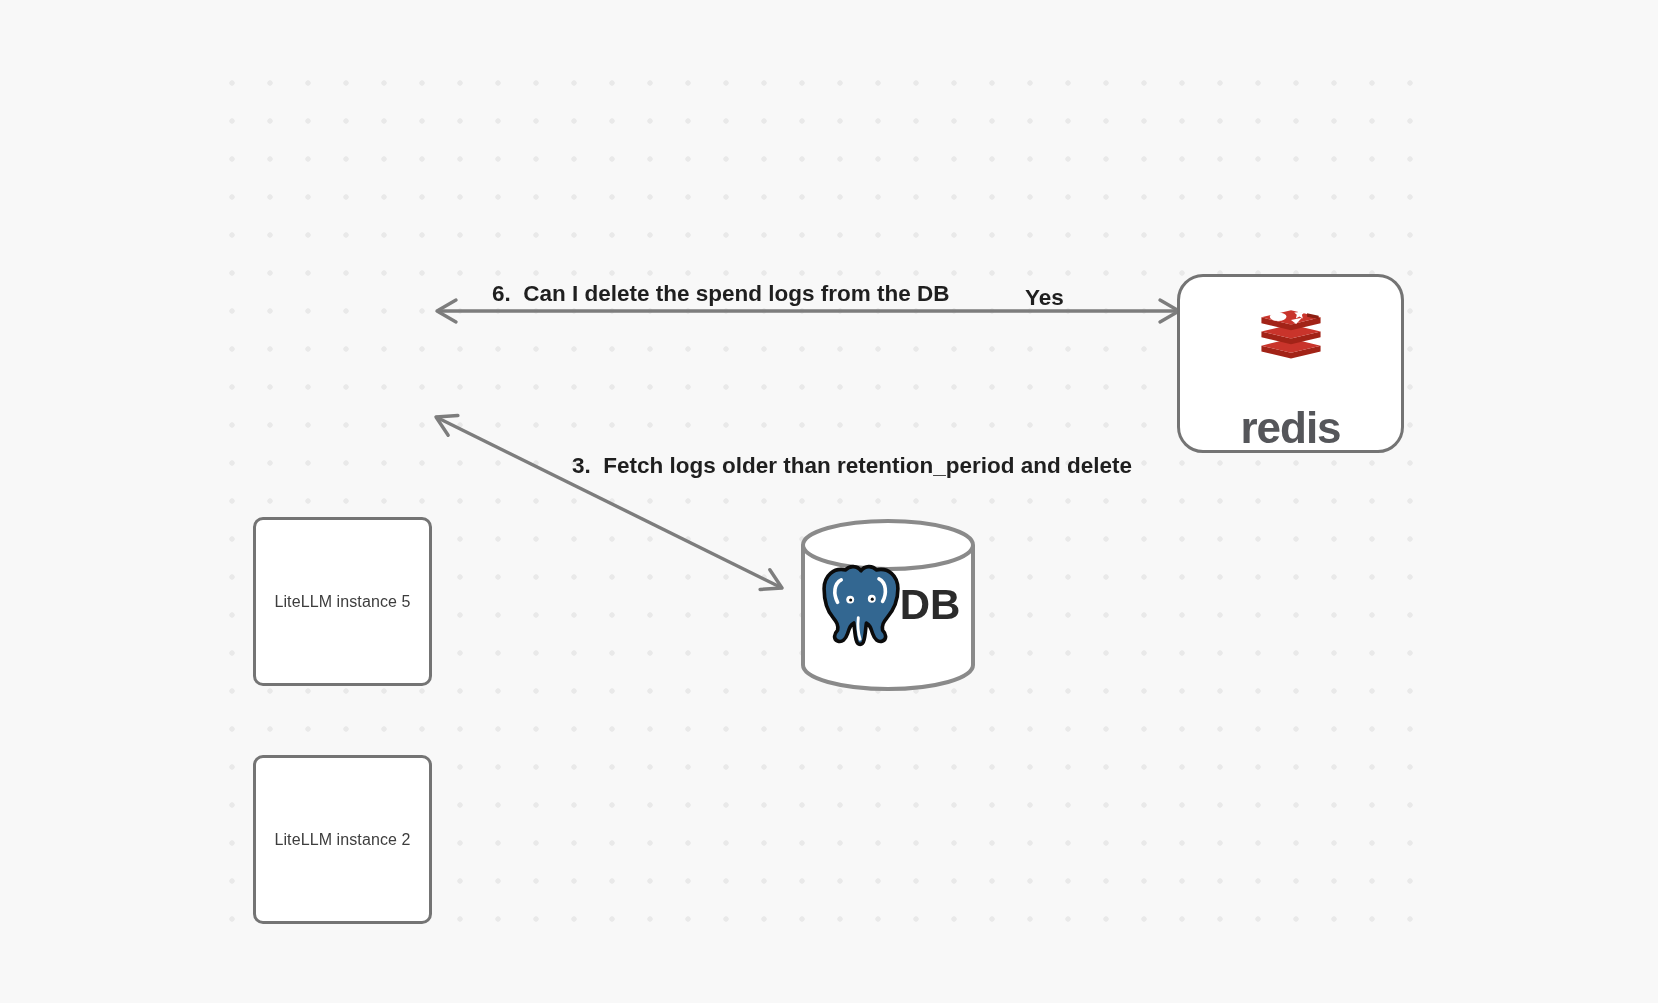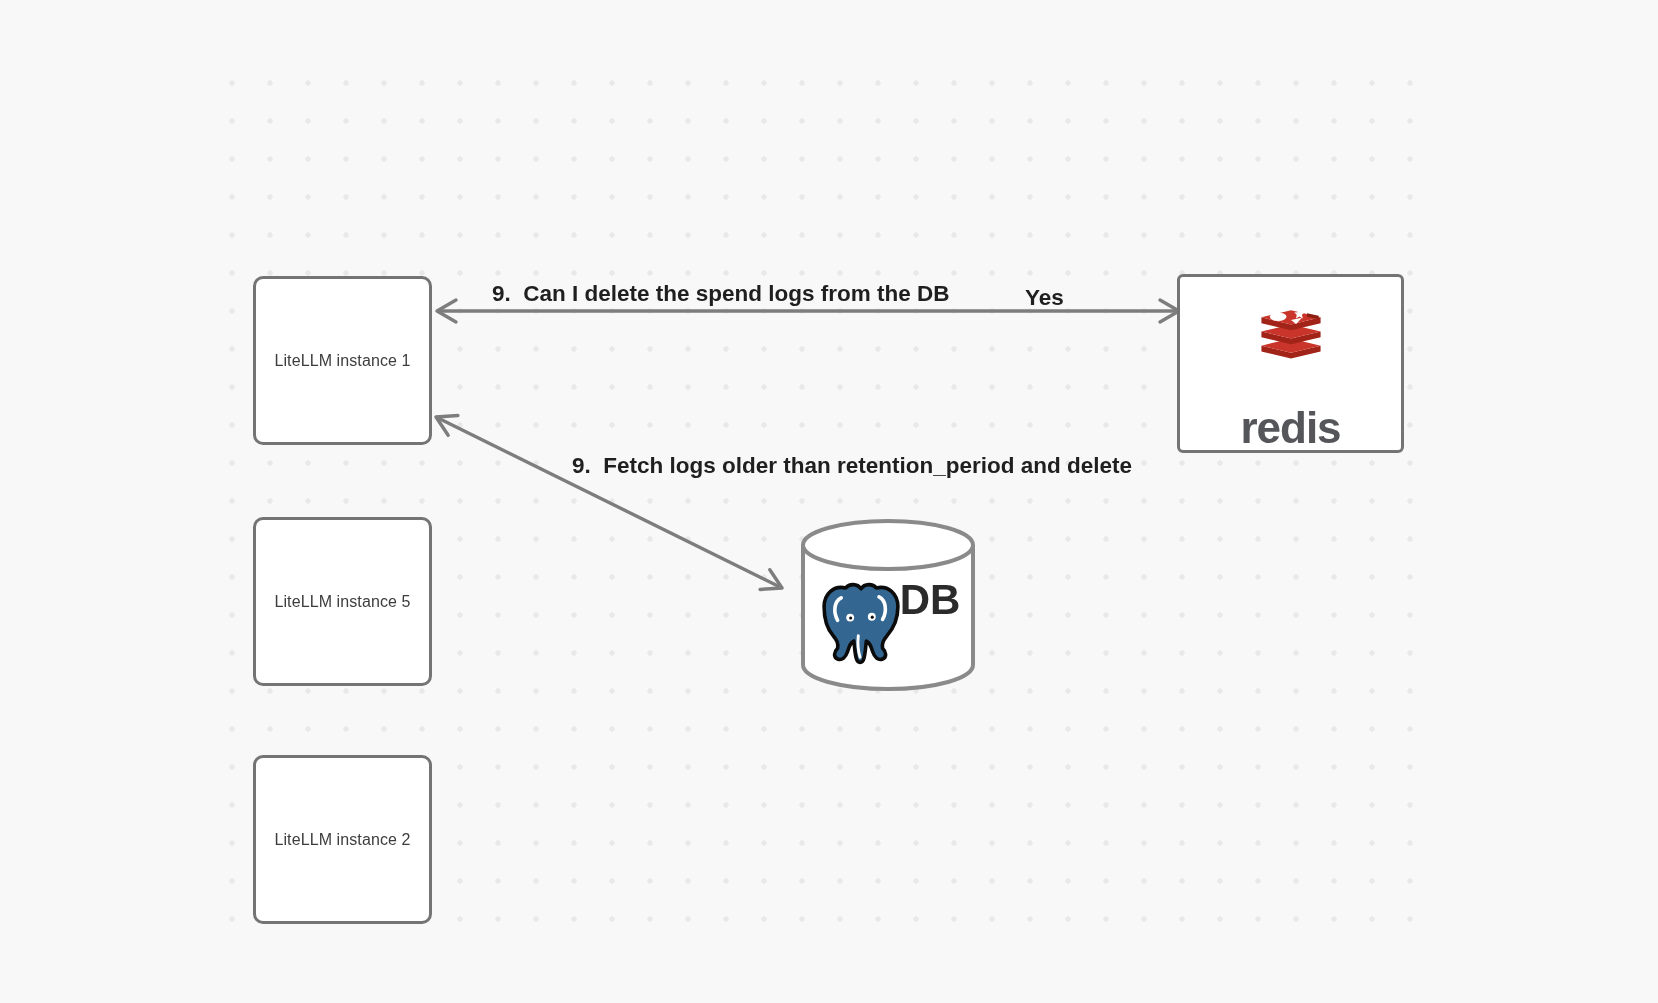--- a/index.html
+++ b/index.html
@@ -37,37 +37,37 @@
   }
   #inst1{left:253px;top:276px;}
   #inst2{left:253px;top:517px;}
   #inst3{left:253px;top:755px;}
   .redis-node{
     position:absolute;
     left:1177px;top:274px;width:227px;height:179px;
     box-sizing:border-box;
     background:#ffffff;
     border:3.5px solid var(--shape-border);
-    border-radius:6px;
+    border-radius:26px;
     display:flex;flex-direction:column;align-items:center;
     padding-top:32px;
     gap:40px;
   }
   .redis-wordmark{
     margin-top:3px;
     font-size:44px;font-weight:bold;color:#55565a;
     letter-spacing:-1px;line-height:1;
   }
   .db-node{
     position:absolute;left:799px;top:519px;width:178px;height:174px;
   }
   .db-cylinder{position:absolute;left:0;top:0;}
   .db-content{
-    position:absolute;left:0;top:60px;width:178px;height:92px;
-    display:flex;justify-content:center;
+    position:absolute;left:0;top:40px;width:178px;height:92px;
+    display:flex;align-items:center;justify-content:center;
   }
   .db-text{
     font-size:42px;font-weight:600;color:#2b2b2b;line-height:1;
     margin-left:-6px;
   }
   .edge-label{
     position:absolute;
     font-size:22.5px;font-weight:bold;color:#1f1f1f;
     white-space:pre;line-height:1.2;
   }
@@ -89,23 +89,20 @@
       </marker>
     </defs>
     <g>
       <line x1="437" y1="311" x2="1179" y2="311" stroke="#7d7d7d" stroke-width="3.4" marker-start="url(#ah)" marker-end="url(#ah)"></line>
     </g>
     <g>
       <line x1="436" y1="417" x2="782" y2="588" stroke="#7d7d7d" stroke-width="3.4" marker-start="url(#ah)" marker-end="url(#ah)"></line>
     </g>
   </svg>
 
-  <div class="node-box" id="inst1">
-    <span class="node-label">LiteLLM instance 1</span>
-  </div>
   <div class="node-box" id="inst2">
     <span class="node-label">LiteLLM instance 5</span>
   </div>
   <div class="node-box" id="inst3">
     <span class="node-label">LiteLLM instance 2</span>
   </div>
 
   <div class="redis-node">
     <svg width="88" height="74" viewBox="0 0 100 84">
 
@@ -139,17 +136,17 @@
         <path d="M47 62 C46 72 47 80 49 86" fill="none" stroke="#ffffff" stroke-width="3.2" stroke-linecap="round"></path>
         <circle cx="38" cy="42" r="4.4" fill="#ffffff"></circle>
         <circle cx="62" cy="41" r="4.4" fill="#ffffff"></circle>
         <circle cx="38.5" cy="42.5" r="1.7" fill="#0b0b0b"></circle>
         <circle cx="62.5" cy="41.5" r="1.7" fill="#0b0b0b"></circle>
       </svg>
       <span class="db-text">DB</span>
     </div>
   </div>
 
-  <div class="edge-label" id="edge1-label">9.  Can I delete the spend logs from the DB</div>
+  <div class="edge-label" id="edge1-label">6.  Can I delete the spend logs from the DB</div>
   <div class="edge-label" id="edge1-answer">Yes</div>
-  <div class="edge-label" id="edge2-label">9.  Fetch logs older than retention_period and delete</div>
+  <div class="edge-label" id="edge2-label">3.  Fetch logs older than retention_period and delete</div>
 
 </div>
 
 </body></html>

